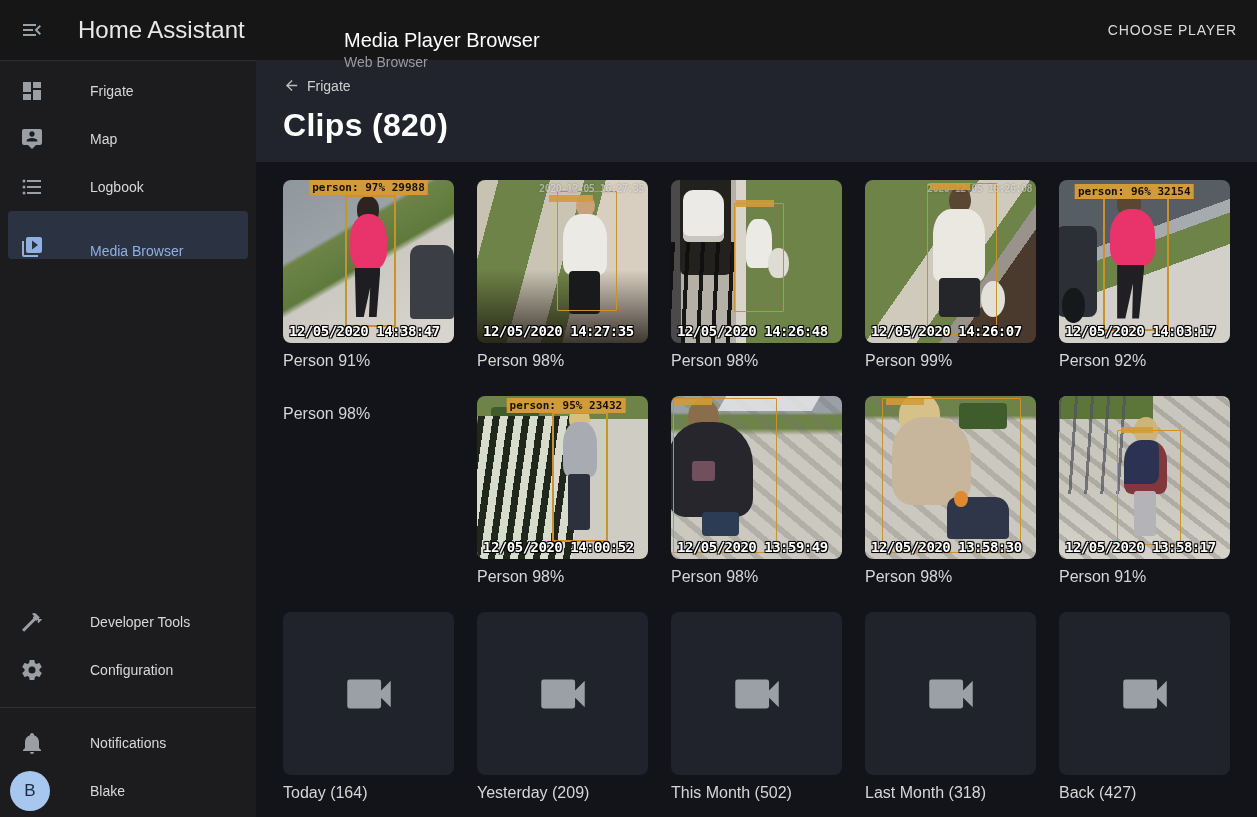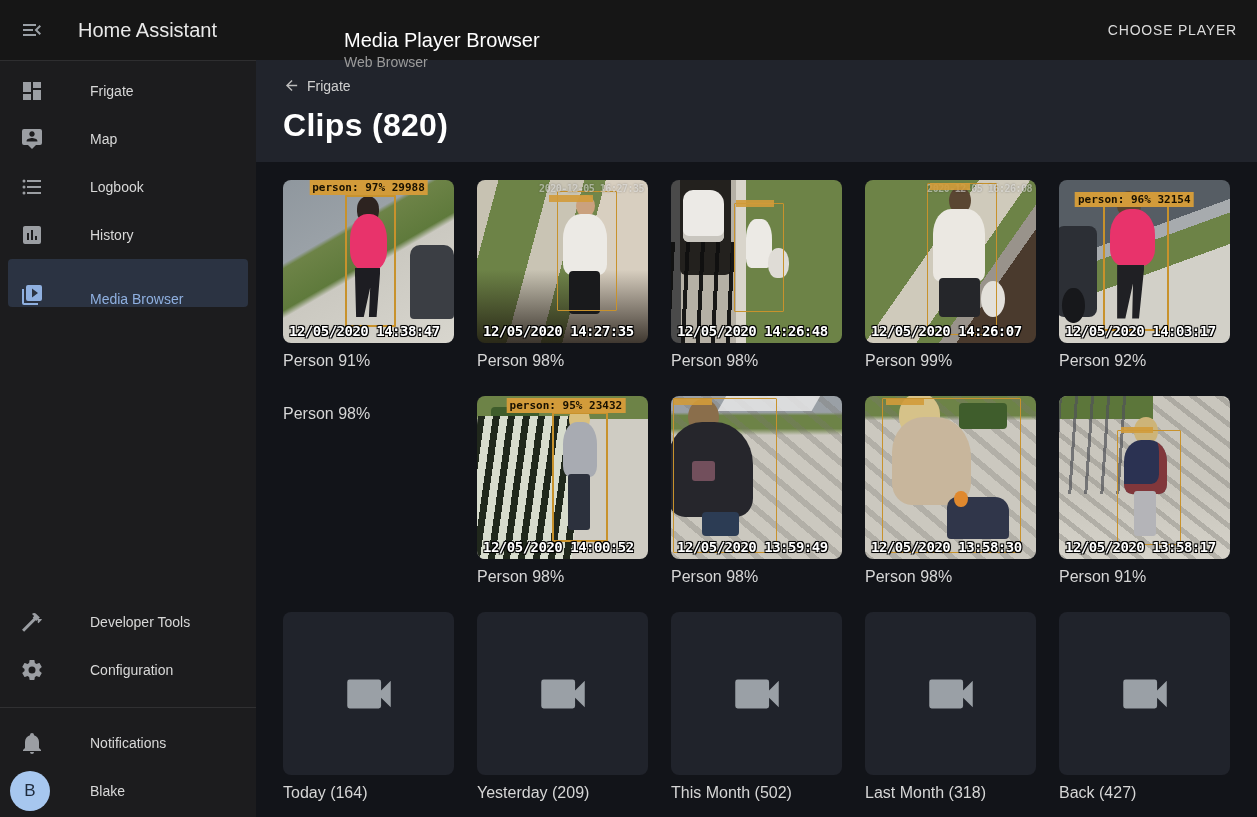--- a/index.html
+++ b/index.html
@@ -5,21 +5,21 @@
   html,body{margin:0;padding:0;width:1257px;height:817px;overflow:hidden;
     background:#121419;font-family:"Liberation Sans",sans-serif;-webkit-font-smoothing:antialiased;}
 
   
   .topbar{position:fixed;top:0;left:0;width:1257px;height:60px;background:#161616;
     display:flex;align-items:center;z-index:10;}
   .topbar-left{width:256px;flex:0 0 256px;display:flex;align-items:center;height:100%;}
   .menu-btn{width:48px;height:48px;margin-left:8px;border:none;background:transparent;
     display:flex;align-items:center;justify-content:center;cursor:pointer;padding:0;}
   .menu-btn svg{width:24px;height:24px;fill:#9aa0a6;}
-  .app-title{color:#e8e8e8;font-size:20px;margin-left:22px;white-space:nowrap;text-align:center;}
+  .app-title{color:#e8e8e8;font-size:24px;margin-left:22px;white-space:nowrap;text-align:center;}
   .topbar-main{flex:1;padding-left:88px;display:flex;flex-direction:column;justify-content:center;margin-top:39px;}
   .page-heading{color:#fff;font-size:20px;line-height:24px;}
   .page-subheading{color:#9b9b9b;font-size:14px;line-height:18px;margin-top:1px;}
   .choose-player{background:transparent;border:none;color:#dcdcdc;font-size:14px;font-weight:500;
     letter-spacing:.8px;padding:10px 20px 10px 10px;cursor:pointer;white-space:nowrap;
     font-family:"Liberation Sans",sans-serif;}
 
   
   .sidebar{position:fixed;top:60px;left:0;bottom:0;width:256px;background:#1c1c1e;
     border-top:1px solid #2e2e30;display:flex;flex-direction:column;z-index:9;}
@@ -102,21 +102,21 @@
   .s3 .detchip{left:38%;top:2%;width:40px;}
 
   
   .s4{background:linear-gradient(160deg,#565d64 0 36%,#a7abae 36% 42%,#6d8347 42% 56%,#d2d0c8 56% 100%);}
   .s4 .shA{left:-2%;top:28%;width:24%;height:56%;background:#2c2f35;border-radius:8px;}
   .s4 .shB{left:2%;top:66%;width:13%;height:22%;background:#17181b;border-radius:50%;}
   .s4 .shD{left:34%;top:7%;width:14%;height:15%;background:#5a4631;border-radius:50% 50% 40% 40%;}
   .s4 .shC{left:30%;top:18%;width:26%;height:35%;background:#e8336b;border-radius:45% 45% 30% 30%;}
   .s4 .shE{left:34%;top:52%;width:16%;height:33%;background:#202024;clip-path:polygon(0 0,100% 0,80% 100%,55% 100%,58% 35%,30% 100%,0 100%);}
   .s4 .detbox{left:26%;top:9%;width:36%;height:81%;}
-  .s4 .detlabel{left:44%;top:12px;transform:translateX(-50%);text-align:right;}
+  .s4 .detlabel{left:44%;top:4px;transform:translateX(-50%);text-align:right;}
 
   
   .s5{background:repeating-linear-gradient(38deg,rgba(120,118,112,.35) 0 5px,rgba(0,0,0,0) 5px 16px),
       linear-gradient(180deg,#c6c3ba 0 30%,#d5d2c9 100%);}
   .s5 .shB{left:18%;top:-6%;width:45%;height:22%;background:#5f7a3c;transform:rotate(-6deg);}
   .s5 .shA{left:0;top:0;width:100%;height:42%;background:repeating-linear-gradient(100deg,rgba(88,90,96,.75) 0 3px,rgba(0,0,0,0) 3px 17px);}
   .s5 .shD{left:6%;top:36%;width:13%;height:16%;background:#d9bf7d;border-radius:50%;}
   .s5 .shC{left:3%;top:48%;width:22%;height:30%;background:#b9bcc1;border-radius:40% 40% 20% 20%;}
   .s5 .shE{left:14%;top:70%;width:12%;height:14%;background:#4a66a0;border-radius:4px;}
   .s5 .detbox{left:2%;top:44%;width:30%;height:44%;border-width:1px;}
@@ -201,26 +201,20 @@
           <path d="M20,2H4A2,2 0 0,0 2,4V16A2,2 0 0,0 4,18H8L12,22L16,18H20A2,2 0 0,0 22,16V4A2,2 0 0,0 20,2M12,4.3C13.5,4.3 14.7,5.5 14.7,7C14.7,8.5 13.5,9.7 12,9.7C10.5,9.7 9.3,8.5 9.3,7C9.3,5.5 10.5,4.3 12,4.3M17.4,14.6H6.6V13.8C6.6,12 10.2,11 12,11C13.8,11 17.4,12 17.4,13.8V14.6Z"></path>
         </svg>
       <span class="label">Map</span>
     </div>
     <div class="nav-item">
       <svg viewBox="0 0 24 24">
           <path d="M7,5H21V7H7V5M7,13V11H21V13H7M4,4.5A1.5,1.5 0 0,1 5.5,6A1.5,1.5 0 0,1 4,7.5A1.5,1.5 0 0,1 2.5,6A1.5,1.5 0 0,1 4,4.5M4,10.5A1.5,1.5 0 0,1 5.5,12A1.5,1.5 0 0,1 4,13.5A1.5,1.5 0 0,1 2.5,12A1.5,1.5 0 0,1 4,10.5M7,19V17H21V19H7M4,16.5A1.5,1.5 0 0,1 5.5,18A1.5,1.5 0 0,1 4,19.5A1.5,1.5 0 0,1 2.5,18A1.5,1.5 0 0,1 4,16.5Z"></path>
         </svg>
       <span class="label">Logbook</span>
     </div>
-    <div class="nav-item">
-      <svg viewBox="0 0 24 24">
-          <path d="M19,3H5C3.89,3 3,3.89 3,5V19A2,2 0 0,0 5,21H19A2,2 0 0,0 21,19V5C21,3.89 20.1,3 19,3M9,17H7V10H9V17M13,17H11V7H13V17M17,17H15V13H17V17Z"></path>
-        </svg>
-      <span class="label">History</span>
-    </div>
     <div class="nav-item selected">
       <svg viewBox="0 0 24 24">
           <path d="M4,6H2V20A2,2 0 0,0 4,22H18V20H4V6M20,2H8A2,2 0 0,0 6,4V16A2,2 0 0,0 8,18H20A2,2 0 0,0 22,16V4A2,2 0 0,0 20,2M12,14.5V5.5L18,10L12,14.5Z"></path>
         </svg>
       <span class="label">Media Browser</span>
     </div>
   </div>
 
   <div class="spacer"></div>
 

